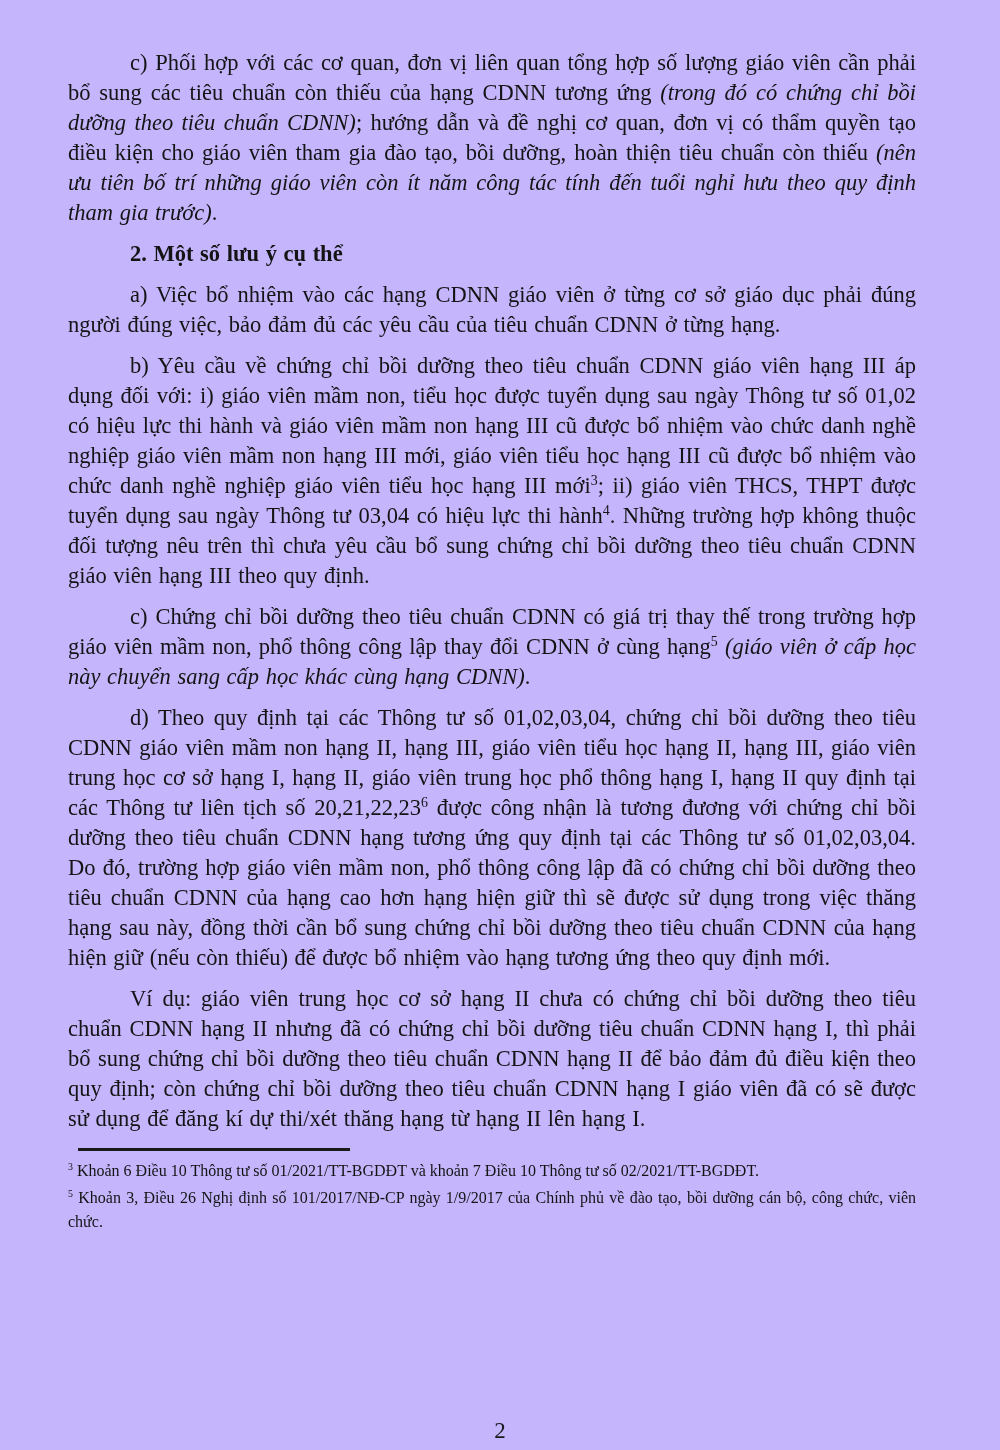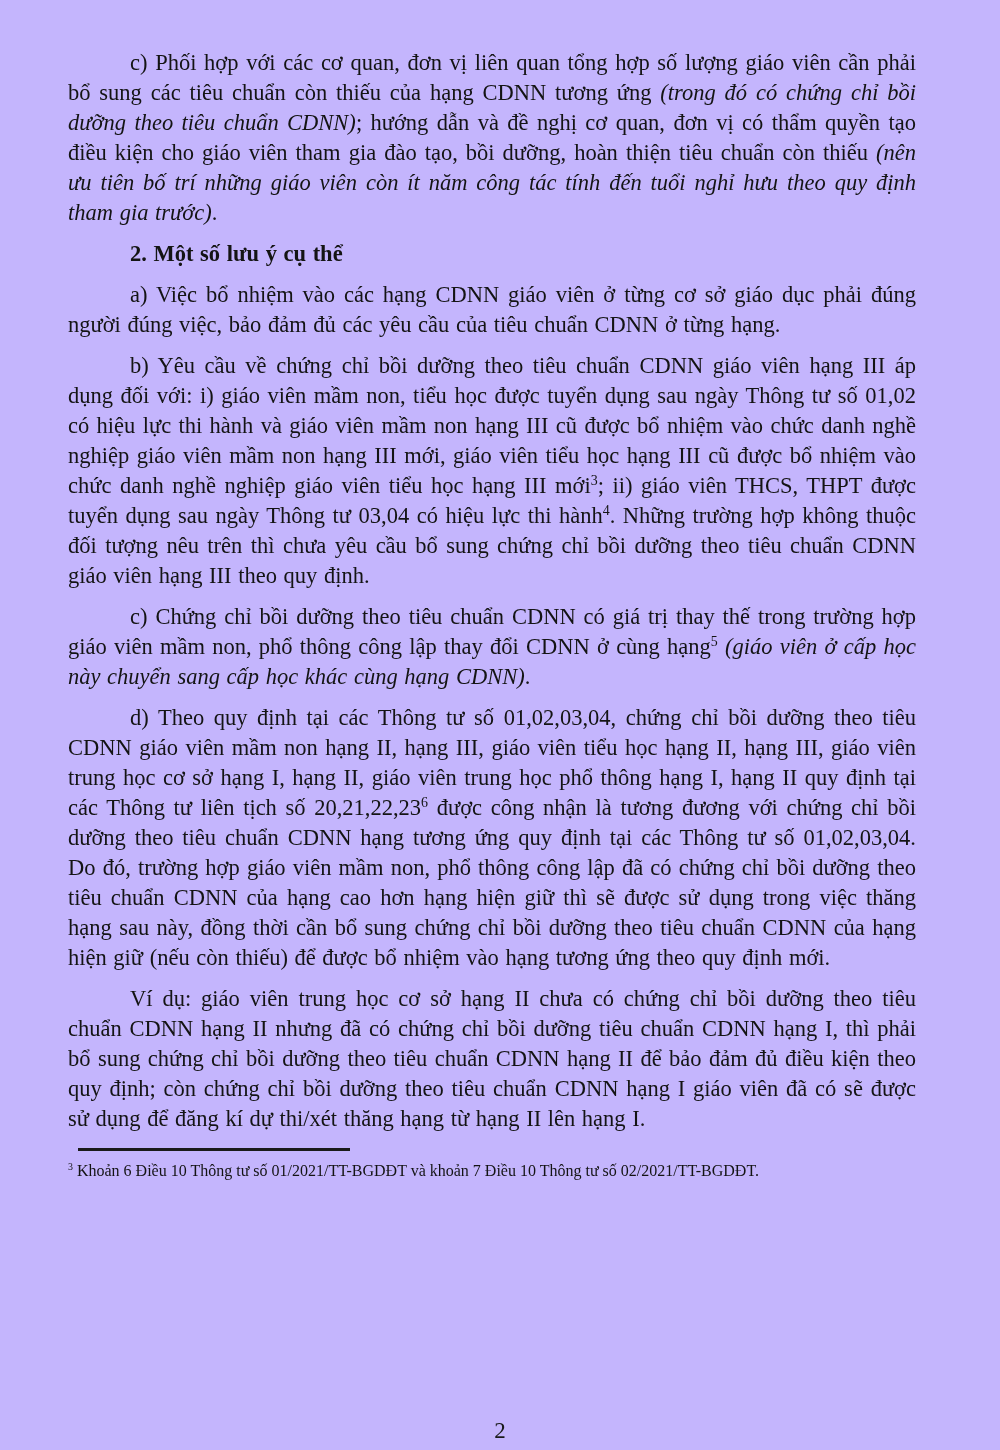--- a/index.html
+++ b/index.html
@@ -71,15 +71,16 @@
       <p class="para heading"><span class="bold">2. Một số lưu ý cụ thể</span></p>
       <p class="para"><span>a) Việc bổ nhiệm vào các hạng CDNN giáo viên ở từng cơ sở giáo dục phải đúng người đúng việc, bảo đảm đủ các yêu cầu của tiêu chuẩn CDNN ở từng hạng.</span></p>
       <p class="para"><span>b) Yêu cầu về chứng chỉ bồi dưỡng theo tiêu chuẩn CDNN giáo viên hạng III áp dụng đối với: i) giáo viên mầm non, tiểu học được tuyển dụng sau ngày Thông tư số 01,02 có hiệu lực thi hành và giáo viên mầm non hạng III cũ được bổ nhiệm vào chức danh nghề nghiệp giáo viên mầm non hạng III mới, giáo viên tiểu học hạng III cũ được bổ nhiệm vào chức danh nghề nghiệp giáo viên tiểu học hạng III mới</span><sup>3</sup><span>; ii) giáo viên THCS, THPT được tuyển dụng sau ngày Thông tư 03,04 có hiệu lực thi hành</span><sup>4</sup><span>. Những trường hợp không thuộc đối tượng nêu trên thì chưa yêu cầu bổ sung chứng chỉ bồi dưỡng theo tiêu chuẩn CDNN giáo viên hạng III theo quy định.</span></p>
       <p class="para"><span>c) Chứng chỉ bồi dưỡng theo tiêu chuẩn CDNN có giá trị thay thế trong trường hợp giáo viên mầm non, phổ thông công lập thay đổi CDNN ở cùng hạng</span><sup>5</sup><span> </span><span class="italic">(giáo viên ở cấp học này chuyển sang cấp học khác cùng hạng CDNN)</span><span>.</span></p>
       <p class="para"><span>d) Theo quy định tại các Thông tư số 01,02,03,04, chứng chỉ bồi dưỡng theo tiêu CDNN giáo viên mầm non hạng II, hạng III, giáo viên tiểu học hạng II, hạng III, giáo viên trung học cơ sở hạng I, hạng II, giáo viên trung học phổ thông hạng I, hạng II quy định tại các Thông tư liên tịch số 20,21,22,23</span><sup>6</sup><span> được công nhận là tương đương với chứng chỉ bồi dưỡng theo tiêu chuẩn CDNN hạng tương ứng quy định tại các Thông tư số 01,02,03,04. Do đó, trường hợp giáo viên mầm non, phổ thông công lập đã có chứng chỉ bồi dưỡng theo tiêu chuẩn CDNN của hạng cao hơn hạng hiện giữ thì sẽ được sử dụng trong việc thăng hạng sau này, đồng thời cần bổ sung chứng chỉ bồi dưỡng theo tiêu chuẩn CDNN của hạng hiện giữ (nếu còn thiếu) để được bổ nhiệm vào hạng tương ứng theo quy định mới.</span></p>
       <p class="para"><span>Ví dụ: giáo viên trung học cơ sở hạng II chưa có chứng chỉ bồi dưỡng theo tiêu chuẩn CDNN hạng II nhưng đã có chứng chỉ bồi dưỡng tiêu chuẩn CDNN hạng I, thì phải bổ sung chứng chỉ bồi dưỡng theo tiêu chuẩn CDNN hạng II để bảo đảm đủ điều kiện theo quy định; còn chứng chỉ bồi dưỡng theo tiêu chuẩn CDNN hạng I giáo viên đã có sẽ được sử dụng để đăng kí dự thi/xét thăng hạng từ hạng II lên hạng I.</span></p>
     </div>
   <hr class="footnote-separator">
   <div class="footnotes">
       <p class="footnote"><sup>3</sup><span> Khoản 6 Điều 10 Thông tư số 01/2021/TT-BGDĐT và khoản 7 Điều 10 Thông tư số 02/2021/TT-BGDĐT.</span></p>
+      <p class="footnote"><sup>5</sup><span> Khoản 3, Điều 26 Nghị định số 101/2017/NĐ-CP ngày 1/9/2017 của Chính phủ về đào tạo, bồi dưỡng cán bộ, công chức, viên chức.</span></p>
     </div>
   <div class="page-number">2</div>
 </div>
 
 </body></html>

